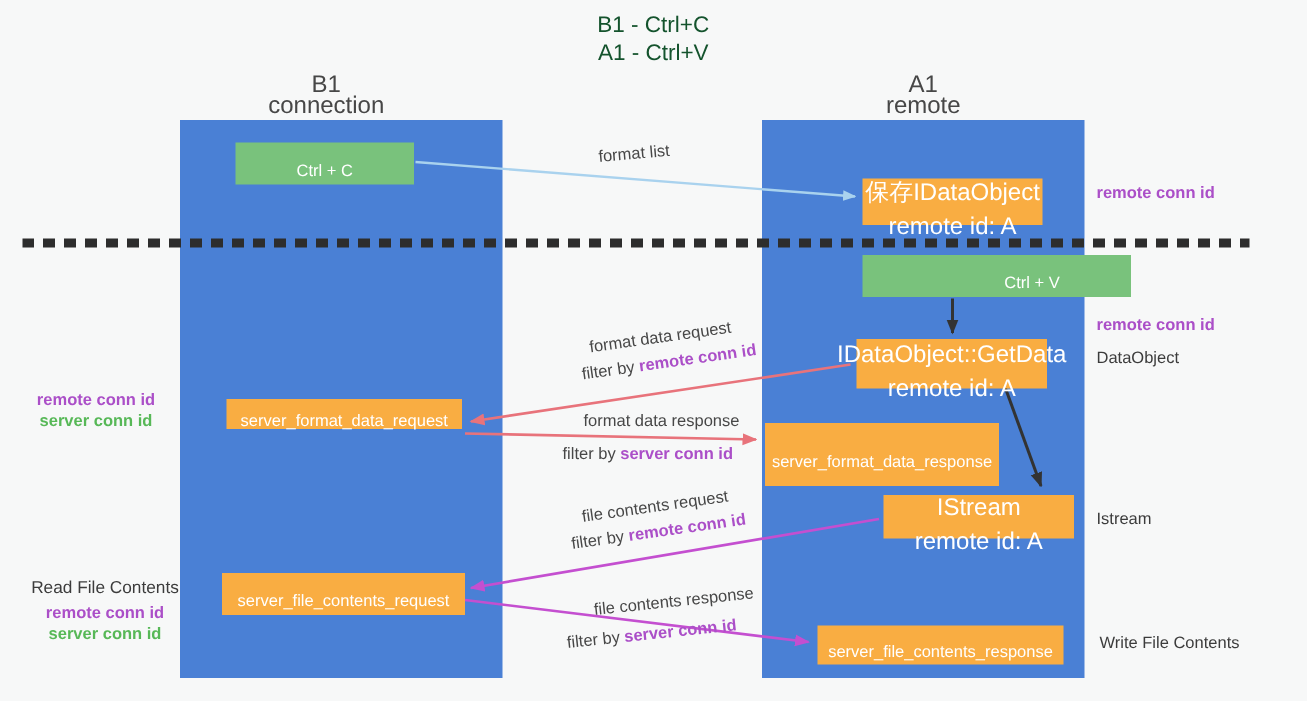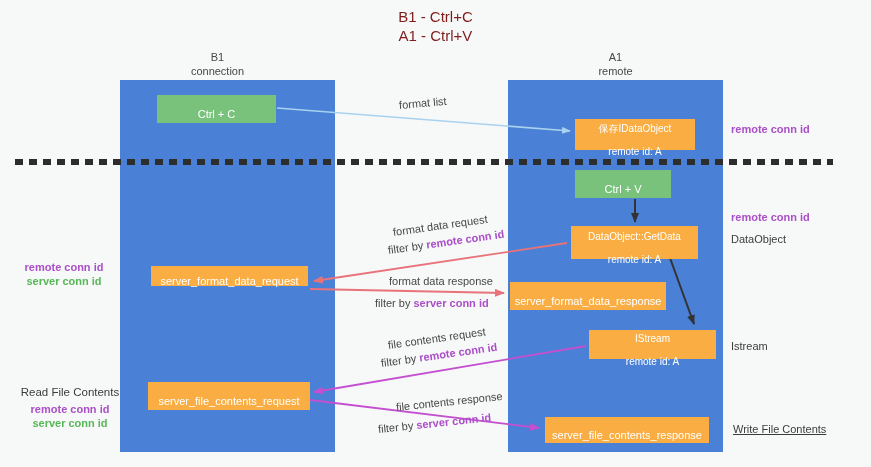--- a/index.html
+++ b/index.html
@@ -5,36 +5,36 @@
   html,body{margin:0;padding:0;background:#f7f8f8;}
   .canvas{
     position:relative;width:871px;height:467px;overflow:hidden;
     background:#f7f8f8;
     font-family:"Liberation Sans", sans-serif;
     color:#3c3c3c;
   }
   .abs{position:absolute;}
   .title{
     left:0;right:0;top:7px;text-align:center;
-    font-size:15px;line-height:19px;color:#7f1d1d;
+    font-size:15px;line-height:19px;color:#14532d;
   }
   .colhead{
     top:50px;width:215px;text-align:center;
-    font-size:11px;line-height:14px;color:#474747;
+    font-size:16px;line-height:14px;color:#474747;
   }
   .column{
     top:80px;width:215px;height:372px;background:#4a80d5;
   }
   .dashline{
     left:15px;top:159px;width:818px;height:6px;
     background:repeating-linear-gradient(90deg,#2d2d2d 0 8px,transparent 8px 14px);
   }
   .node{
     display:flex;flex-direction:column;align-items:center;justify-content:center;
-    color:#fff;text-align:center;font-size:10px;line-height:13px;
+    color:#fff;text-align:center;font-size:16px;line-height:13px;
   }
   .node .nl{white-space:nowrap;margin-top:10px;}
   .orange{background:#f9ad42;}
   .green{background:#79c27c;}
   .single{font-size:11px;}
   .sidelabel{font-size:11px;white-space:nowrap;}
   .purple-b{color:#ab4fc8;font-weight:bold;}
   .green-b{color:#57b857;font-weight:bold;}
   .dark{color:#3c3c3c;}
   .bold11{font-size:11px;font-weight:bold;line-height:14px;}
@@ -96,55 +96,55 @@
 
   <div class="abs node green single" style="left:157px;top:95px;width:119px;height:28px;">
     <div class="nl">Ctrl + C</div>
   </div>
 
   <div class="abs node orange" style="left:575px;top:119px;width:120px;height:31px;">
     <div class="nl">保存IDataObject</div>
     <div class="nl">remote id: A</div>
   </div>
 
-  <div class="abs node green single" style="left:575px;top:170px;width:96px;height:28px;">
+  <div class="abs node green single" style="left:575px;top:170px;width:132px;height:28px;padding-left:47px;">
     <div class="nl">Ctrl + V</div>
   </div>
 
   <div class="abs node orange" style="left:571px;top:226px;width:127px;height:33px;">
-    <div class="nl">DataObject::GetData</div>
+    <div class="nl">IDataObject::GetData</div>
     <div class="nl">remote id: A</div>
   </div>
 
   <div class="abs node orange single" style="left:151px;top:266px;width:157px;height:20px;">
     <div class="nl">server_format_data_request</div>
   </div>
 
-  <div class="abs node orange single" style="left:510px;top:282px;width:156px;height:28px;">
+  <div class="abs node orange single" style="left:510px;top:282px;width:156px;height:42px;">
     <div class="nl">server_format_data_response</div>
   </div>
 
   <div class="abs node orange" style="left:589px;top:330px;width:127px;height:29px;">
     <div class="nl">IStream</div>
     <div class="nl">remote id: A</div>
   </div>
 
   <div class="abs node orange single" style="left:148px;top:382px;width:162px;height:28px;">
     <div class="nl">server_file_contents_request</div>
   </div>
 
   <div class="abs node orange single" style="left:545px;top:417px;width:164px;height:26px;">
     <div class="nl">server_file_contents_response</div>
   </div>
 
   <div class="abs sidelabel bold11 purple-b" style="left:731px;top:122px;">remote conn id</div>
   <div class="abs sidelabel bold11 purple-b" style="left:731px;top:210px;">remote conn id</div>
   <div class="abs sidelabel dark" style="left:731px;top:233px;">DataObject</div>
   <div class="abs sidelabel dark" style="left:731px;top:340px;">Istream</div>
-  <div class="abs sidelabel dark" style="left:733px;top:423px;text-decoration:underline;">Write File Contents</div>
+  <div class="abs sidelabel dark" style="left:733px;top:423px;">Write File Contents</div>
 
   <div class="abs lgroup" style="left:20px;top:260px;width:88px;">
     <div class="purple-b">remote conn id</div>
     <div class="green-b">server conn id</div>
   </div>
   <div class="abs lgroup" style="left:20px;top:385px;width:100px;">
     <div class="dark" style="font-size:11.5px;">Read File Contents</div>
     <div class="purple-b" style="margin-top:3px;">remote conn id</div>
     <div class="green-b">server conn id</div>
   </div>

